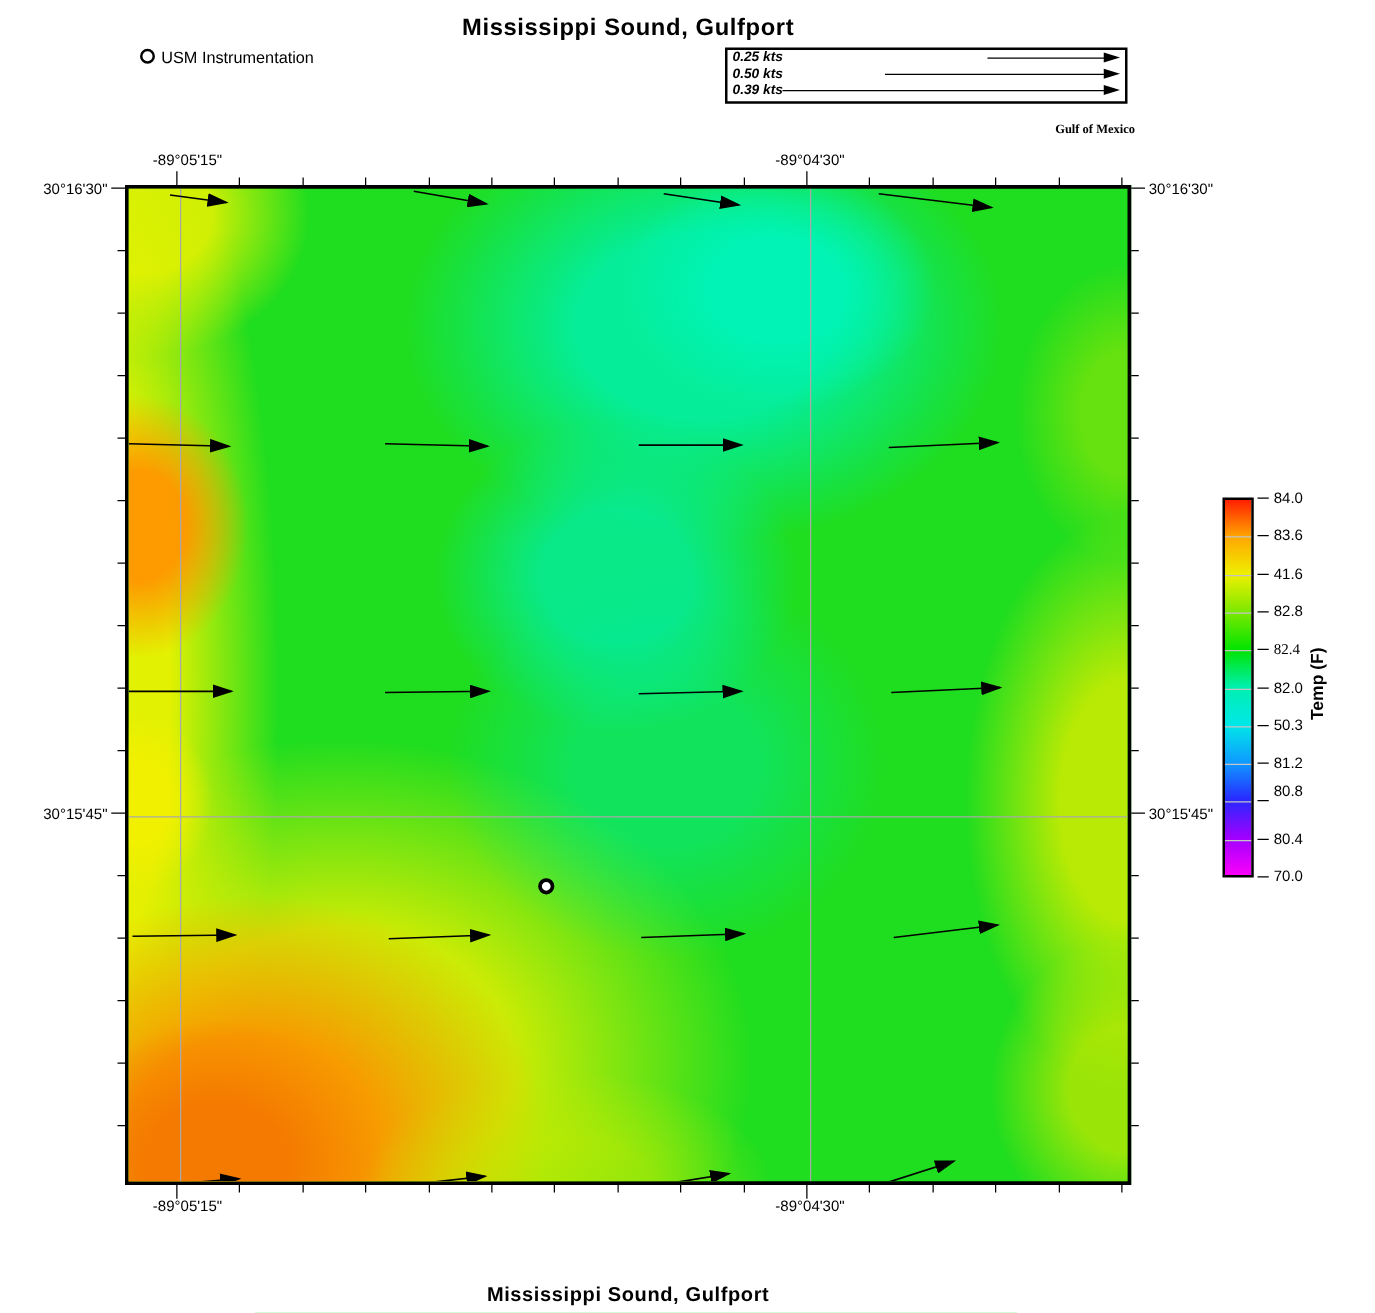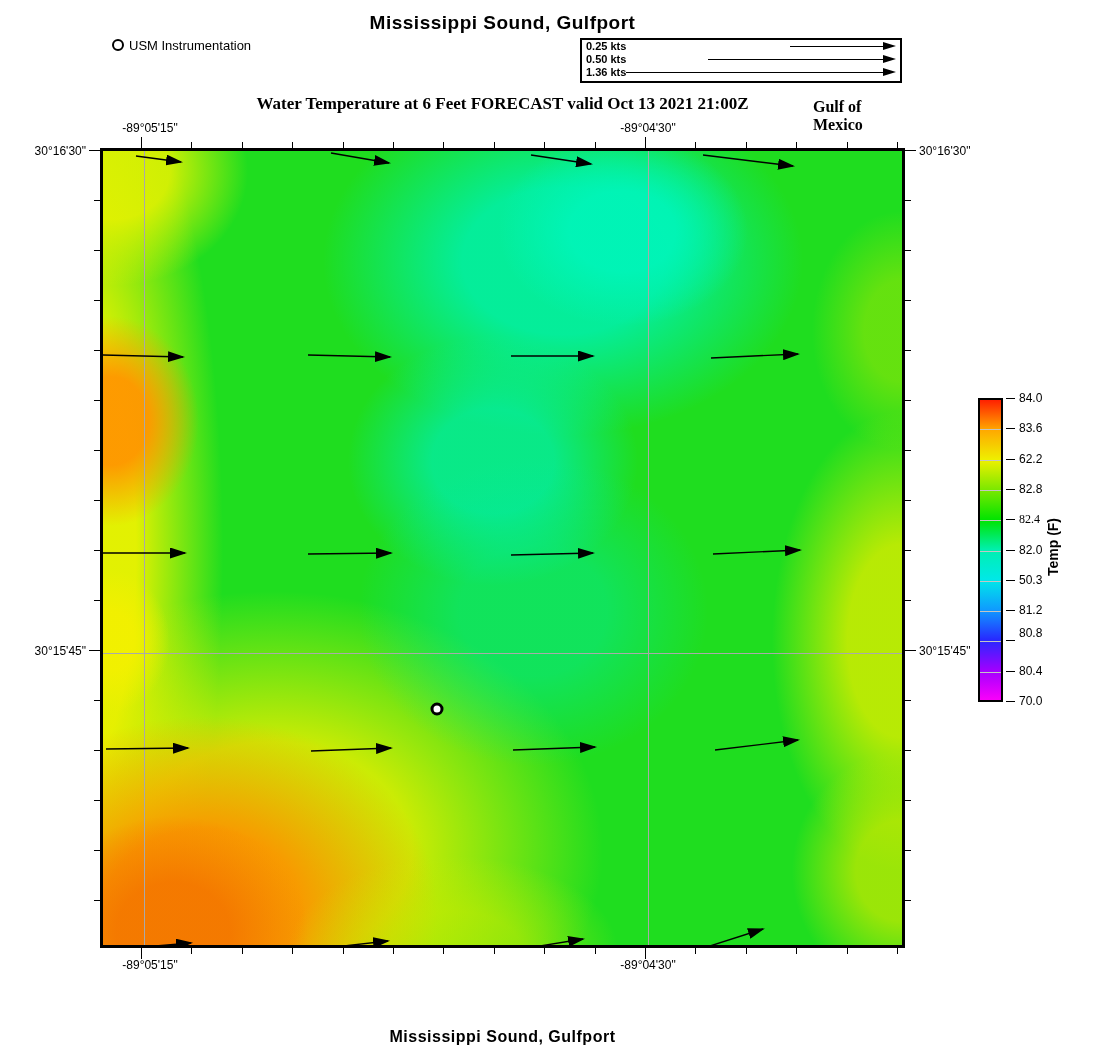--- a/index.html
+++ b/index.html
@@ -7,30 +7,30 @@
           font-family:"Liberation Sans","DejaVu Sans",sans-serif;color:#000;}
   .title-top{position:absolute;left:100px;top:12px;width:805px;text-align:center;
              font-size:19px;font-weight:bold;letter-spacing:.5px;}
   .title-bottom{position:absolute;left:100px;top:1028px;width:805px;text-align:center;
              font-size:16px;font-weight:bold;letter-spacing:.5px;}
   .usm-legend{position:absolute;left:112px;top:37px;height:16px;display:flex;align-items:center;}
   .usm-marker{display:inline-block;width:8px;height:8px;border:2.5px solid #000;border-radius:50%;
               background:#fff;margin-right:5px;}
   .usm-label{font-size:13px;}
   .scale-box{position:absolute;left:580px;top:38px;width:318px;height:41px;border:2px solid #000;
-             background:#fff;}
+             background:#fff;font-style:italic;}
   .scale-row{position:relative;height:13px;}
   .scale-label{position:absolute;left:4px;top:0;font-size:11px;font-weight:bold;line-height:13px;}
   .scale-arrow{position:absolute;top:6px;height:1px;background:#000;}
   .scale-arrow:after{content:"";position:absolute;right:-12px;top:-4px;width:0;height:0;
              border-left:13px solid #000;border-top:4.5px solid transparent;border-bottom:4.5px solid transparent;}
   .subtitle{position:absolute;left:100px;top:94px;width:805px;text-align:center;
             font-family:"Liberation Serif","DejaVu Serif",serif;font-size:17px;font-weight:bold;}
-  .region-label{position:absolute;left:813px;top:98px;width:95px;text-align:left;
-            font-family:"Liberation Serif","DejaVu Serif",serif;font-size:16px;font-weight:bold;}
+  .region-label{position:absolute;left:813px;top:98px;width:95px;text-align:right;
+            font-family:"Liberation Serif","DejaVu Serif",serif;font-size:10px;font-weight:bold;}
   .map{position:absolute;left:100px;top:148px;width:805px;height:800px;border:3px solid #000;
        box-sizing:border-box;overflow:hidden;}
   .blob{position:absolute;}
   .gridline-v{position:absolute;top:0;width:1px;height:100%;}
   .gridline-h{position:absolute;left:0;height:1px;width:100%;}
   .vec-layer{position:absolute;left:0;top:0;width:799px;height:794px;}
   .station{position:absolute;width:7px;height:7px;background:#fff;border:3px solid #000;
            border-radius:50%;transform:translate(-50%,-50%);}
   .tick{position:absolute;background:#000;}
   .axis-label{position:absolute;font-size:12px;white-space:nowrap;}
@@ -59,26 +59,25 @@
   <div class="scale-box">
       <div class="scale-row">
         <div class="scale-label">0.25 kts</div>
         <div class="scale-arrow" style="width: 94px; right: 16px;"></div>
       </div>
       <div class="scale-row">
         <div class="scale-label">0.50 kts</div>
         <div class="scale-arrow" style="width: 176px; right: 16px;"></div>
       </div>
       <div class="scale-row">
-        <div class="scale-label">1.36 kts</div>
+        <div class="scale-label">0.39 kts</div>
         <div class="scale-arrow" style="width: 258px; right: 16px;"></div>
       </div>
     </div>
 
-  <div class="subtitle">Water Temperature at 6 Feet FORECAST valid Oct 13 2021 21:00Z</div>
   <div class="region-label">Gulf of Mexico</div>
 
   <div class="map" id="map" style="background: rgb(31, 221, 31);">
       <div class="blob" style="left: -180px; top: -140px; width: 300px; height: 1080px; background: radial-gradient(closest-side, rgba(237, 242, 0, 0.95) 0%, rgba(237, 242, 0, 0.95) 42%, rgba(237, 242, 0, 0) 100%);"></div>
       <div class="blob" style="left: -125px; top: -95px; width: 270px; height: 230px; background: radial-gradient(closest-side, rgba(235, 242, 0, 0.85) 0%, rgba(235, 242, 0, 0.85) 42%, rgba(235, 242, 0, 0) 100%);"></div>
       <div class="blob" style="left: -160px; top: 440px; width: 660px; height: 520px; background: radial-gradient(closest-side, rgba(233, 238, 0, 0.85) 0%, rgba(233, 238, 0, 0.85) 42%, rgba(233, 238, 0, 0) 100%);"></div>
       <div class="blob" style="left: 669px; top: 260px; width: 260px; height: 460px; background: radial-gradient(closest-side, rgba(210, 236, 0, 0.85) 0%, rgba(210, 236, 0, 0.85) 42%, rgba(210, 236, 0, 0) 100%);"></div>
       <div class="blob" style="left: 689px; top: 600px; width: 220px; height: 240px; background: radial-gradient(closest-side, rgba(196, 232, 0, 0.75) 0%, rgba(196, 232, 0, 0.75) 42%, rgba(196, 232, 0, 0) 100%);"></div>
       <div class="blob" style="left: 709px; top: 60px; width: 180px; height: 240px; background: radial-gradient(closest-side, rgba(170, 230, 0, 0.5) 0%, rgba(170, 230, 0, 0.5) 42%, rgba(170, 230, 0, 0) 100%);"></div>
       <div class="blob" style="left: 220px; top: -65px; width: 480px; height: 350px; background: radial-gradient(closest-side, rgba(0, 240, 175, 0.85) 0%, rgba(0, 240, 175, 0.85) 42%, rgba(0, 240, 175, 0) 100%);"></div>
@@ -209,21 +208,21 @@
     <div class="tick" style="left: 905px; top: 800px; width: 6px; height: 1px;"></div>
     <div class="tick" style="left: 94px; top: 850px; width: 6px; height: 1px;"></div>
     <div class="tick" style="left: 905px; top: 850px; width: 6px; height: 1px;"></div>
     <div class="tick" style="left: 94px; top: 900px; width: 6px; height: 1px;"></div>
     <div class="tick" style="left: 905px; top: 900px; width: 6px; height: 1px;"></div>
     <div class="cbar-tick" style="top: 398px;"></div>
     <div class="cbar-label" style="top: 392px;">84.0</div>
     <div class="cbar-tick" style="top: 428.3px;"></div>
     <div class="cbar-label" style="top: 422.3px;">83.6</div>
     <div class="cbar-tick" style="top: 458.6px;"></div>
-    <div class="cbar-label" style="top: 452.6px;">62.2</div>
+    <div class="cbar-label" style="top: 452.6px;">41.6</div>
     <div class="cbar-tick" style="top: 488.9px;"></div>
     <div class="cbar-label" style="top: 482.9px;">82.8</div>
     <div class="cbar-tick" style="top: 519.2px;"></div>
     <div class="cbar-label" style="top: 513.2px; font-family: Liberation Serif, serif;">82.4</div>
     <div class="cbar-tick" style="top: 549.5px;"></div>
     <div class="cbar-label" style="top: 543.5px;">82.0</div>
     <div class="cbar-tick" style="top: 579.8px;"></div>
     <div class="cbar-label" style="top: 573.8px;">50.3</div>
     <div class="cbar-tick" style="top: 610.1px;"></div>
     <div class="cbar-label" style="top: 604.1px; text-align: right;">81.2</div>

